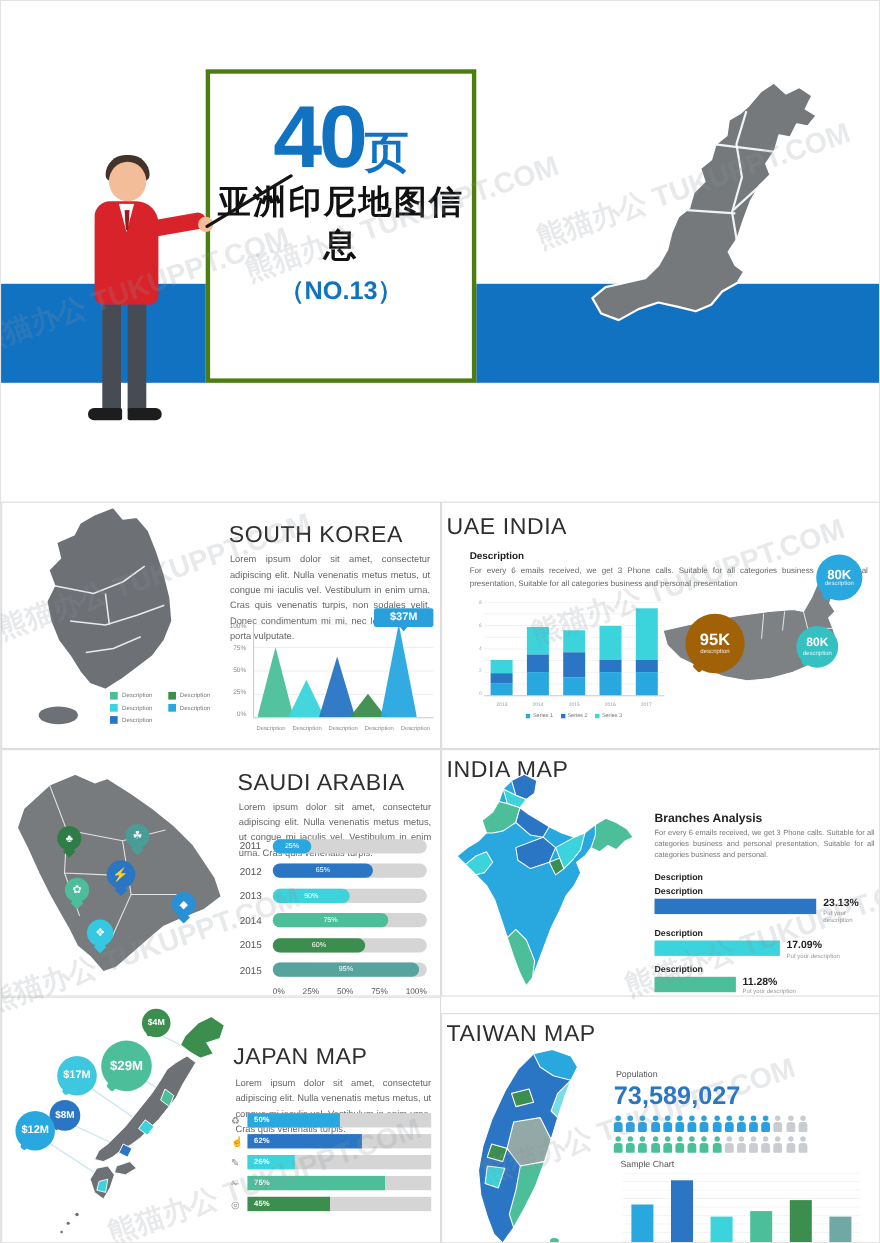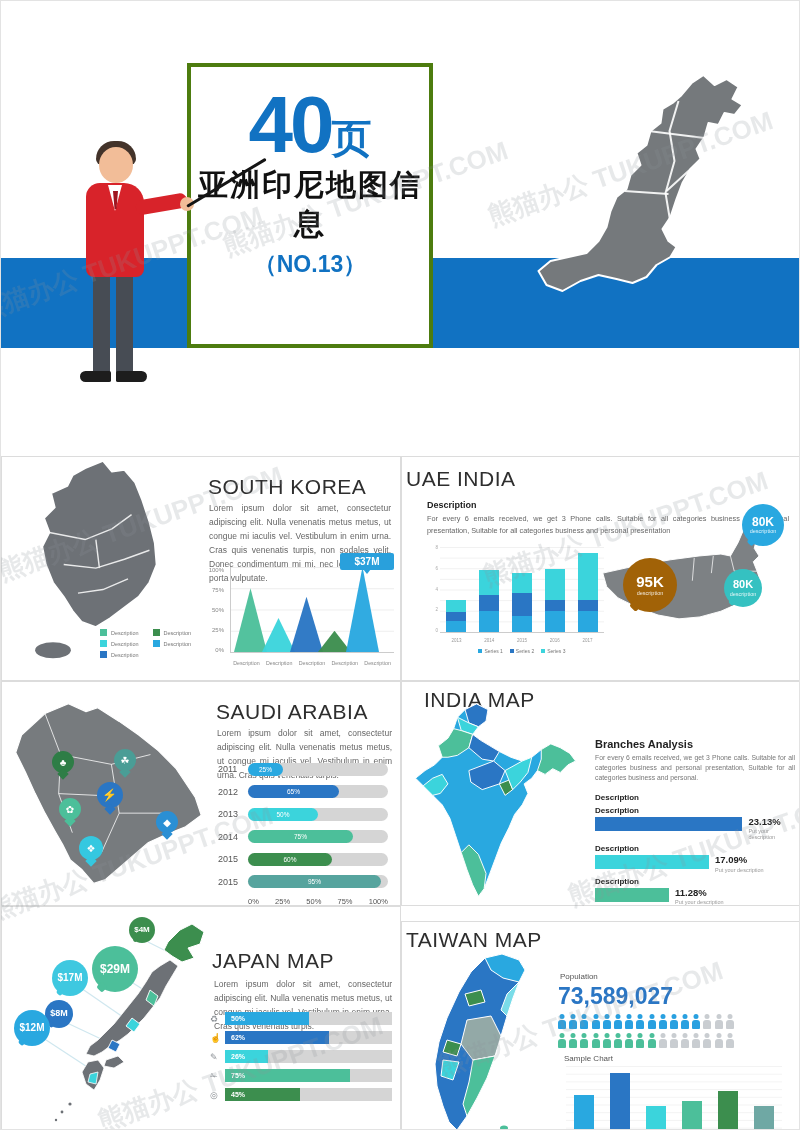--- a/index.html
+++ b/index.html
@@ -374,21 +374,21 @@
           <div class="stick">0%</div>
           <div class="stick">25%</div>
           <div class="stick">50%</div>
           <div class="stick">75%</div>
           <div class="stick">100%</div>
         </div>
     </div>
   </section>
 
   <section class="cell" style="left:400px;top:680px">
-    <h2 class="slide-title" style="left:22px;top:6px">INDIA MAP</h2>
+    <h2 class="slide-title" style="left:4px;top:6px">INDIA MAP</h2>
     <svg class="abs" style="left:2px;top:20px" width="185" height="200" viewBox="0 0 190 210">
       <path fill="#29a8e0" stroke="#fff" stroke-width="1" stroke-linejoin="round" d="M62,8 L74,2 L86,8 L84,20 L76,26 L70,34 L78,40 L88,46 L98,52 L110,58 L122,62 L132,58 L142,50 L152,44 L162,48 L172,54 L178,62 L170,66 L162,74 L154,70 L146,76 L138,72 L132,80 L124,86 L128,96 L122,108 L114,118 L108,132 L100,148 L94,164 L88,180 L82,196 L76,204 L70,192 L64,176 L58,158 L52,140 L46,122 L38,108 L28,98 L18,88 L10,80 L20,72 L30,66 L38,58 L34,46 L44,38 L50,28 L54,16 Z"></path>
       <g stroke="#fff" stroke-width="1" stroke-linejoin="round">
         <path fill="#2a76c4" d="M62,8 L74,2 L86,8 L84,20 L76,26 L66,22 Z"></path>
         <path fill="#3bd4dc" d="M54,16 L66,22 L76,26 L70,34 L58,30 Z"></path>
         <path fill="#4cbf9a" d="M34,46 L44,38 L50,28 L58,30 L70,34 L66,48 L54,56 L44,58 L38,58 Z"></path>
         <path fill="#3bd4dc" d="M18,88 L28,80 L38,76 L44,86 L36,96 L28,98 Z"></path>
         <path fill="#2a76c4" d="M70,34 L78,40 L88,46 L98,52 L92,62 L80,60 L66,48 Z"></path>
         <path fill="#2a76c4" d="M66,72 L92,62 L104,72 L98,86 L80,92 L68,84 Z"></path>
         <path fill="#3c8e4e" d="M98,86 L108,82 L112,92 L104,98 Z"></path>

